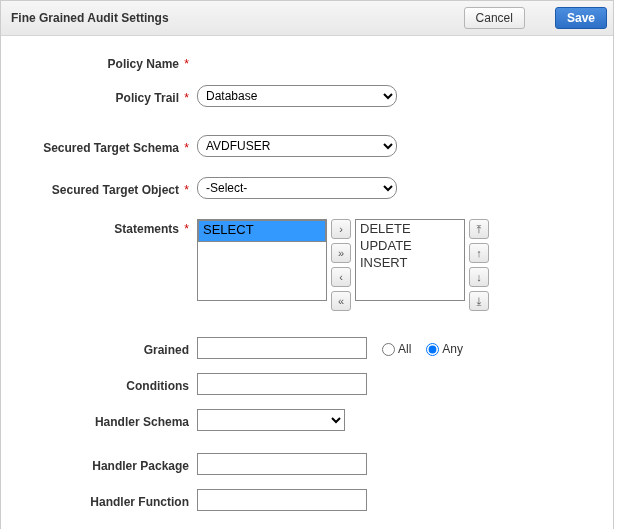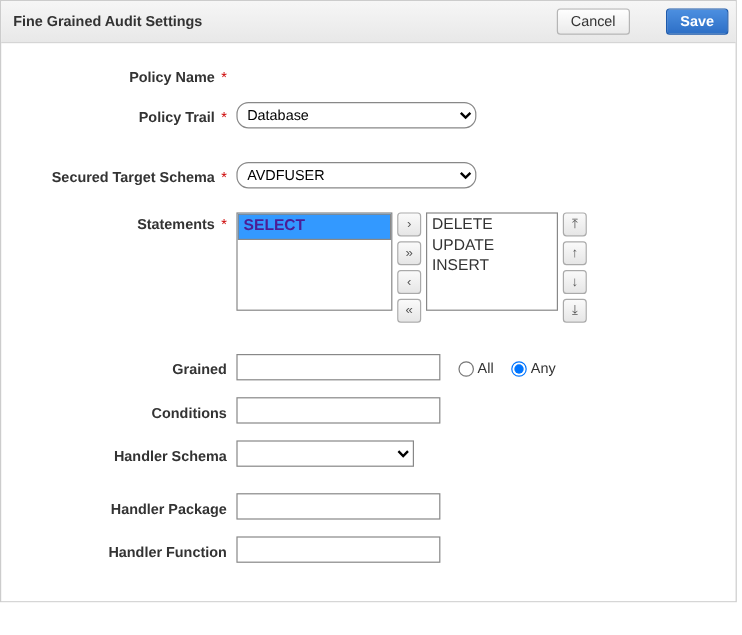--- a/index.html
+++ b/index.html
@@ -97,21 +97,21 @@
     box-sizing: border-box;
   }
   .listbox-wide { width: 110px; }
   .li {
     padding: 1px 4px;
     font-size: 13px;
     font-family: Arial, sans-serif;
     white-space: nowrap;
     cursor: default;
   }
-  .li.sel { background: #3399ff; color: #4c1d95; font-weight: bold; }
+  .li.sel { background: #3399ff; color: #000000; }
   .btn-col {
     display: flex;
     flex-direction: column;
     margin: 0 4px;
     gap: 4px;
   }
   .icon-btn   {
     width: 18px; height: 18px;
     border: 1px solid #aaa;
     border-radius: 3px;
@@ -158,20 +158,30 @@
       <div class="lbl">
         <span>Secured Target Schema</span><span class="req"> *</span>
       </div>
       <div class="ctrl">
         <select class="sel sel-200">
           <option>AVDFUSER</option>
         </select>
       </div>
     </div>
 
+    <div class="row" style="margin-top:20px" )="">
+      <div class="lbl">
+        <span>Secured Target Object</span><span class="req"> *</span>
+      </div>
+      <div class="ctrl">
+        <select class="sel sel-200">
+          <option>-Select-</option>
+        </select>
+      </div>
+    </div>
 
     <div class="row row-top" style="margin-top:20px">
       <div class="lbl">
         <span>Statements</span><span class="req"> *</span>
       </div>
       <div class="ctrl">
         <div class="shuttle">
 
           <div class="listbox">
             <div class="li sel">SELECT</div>

